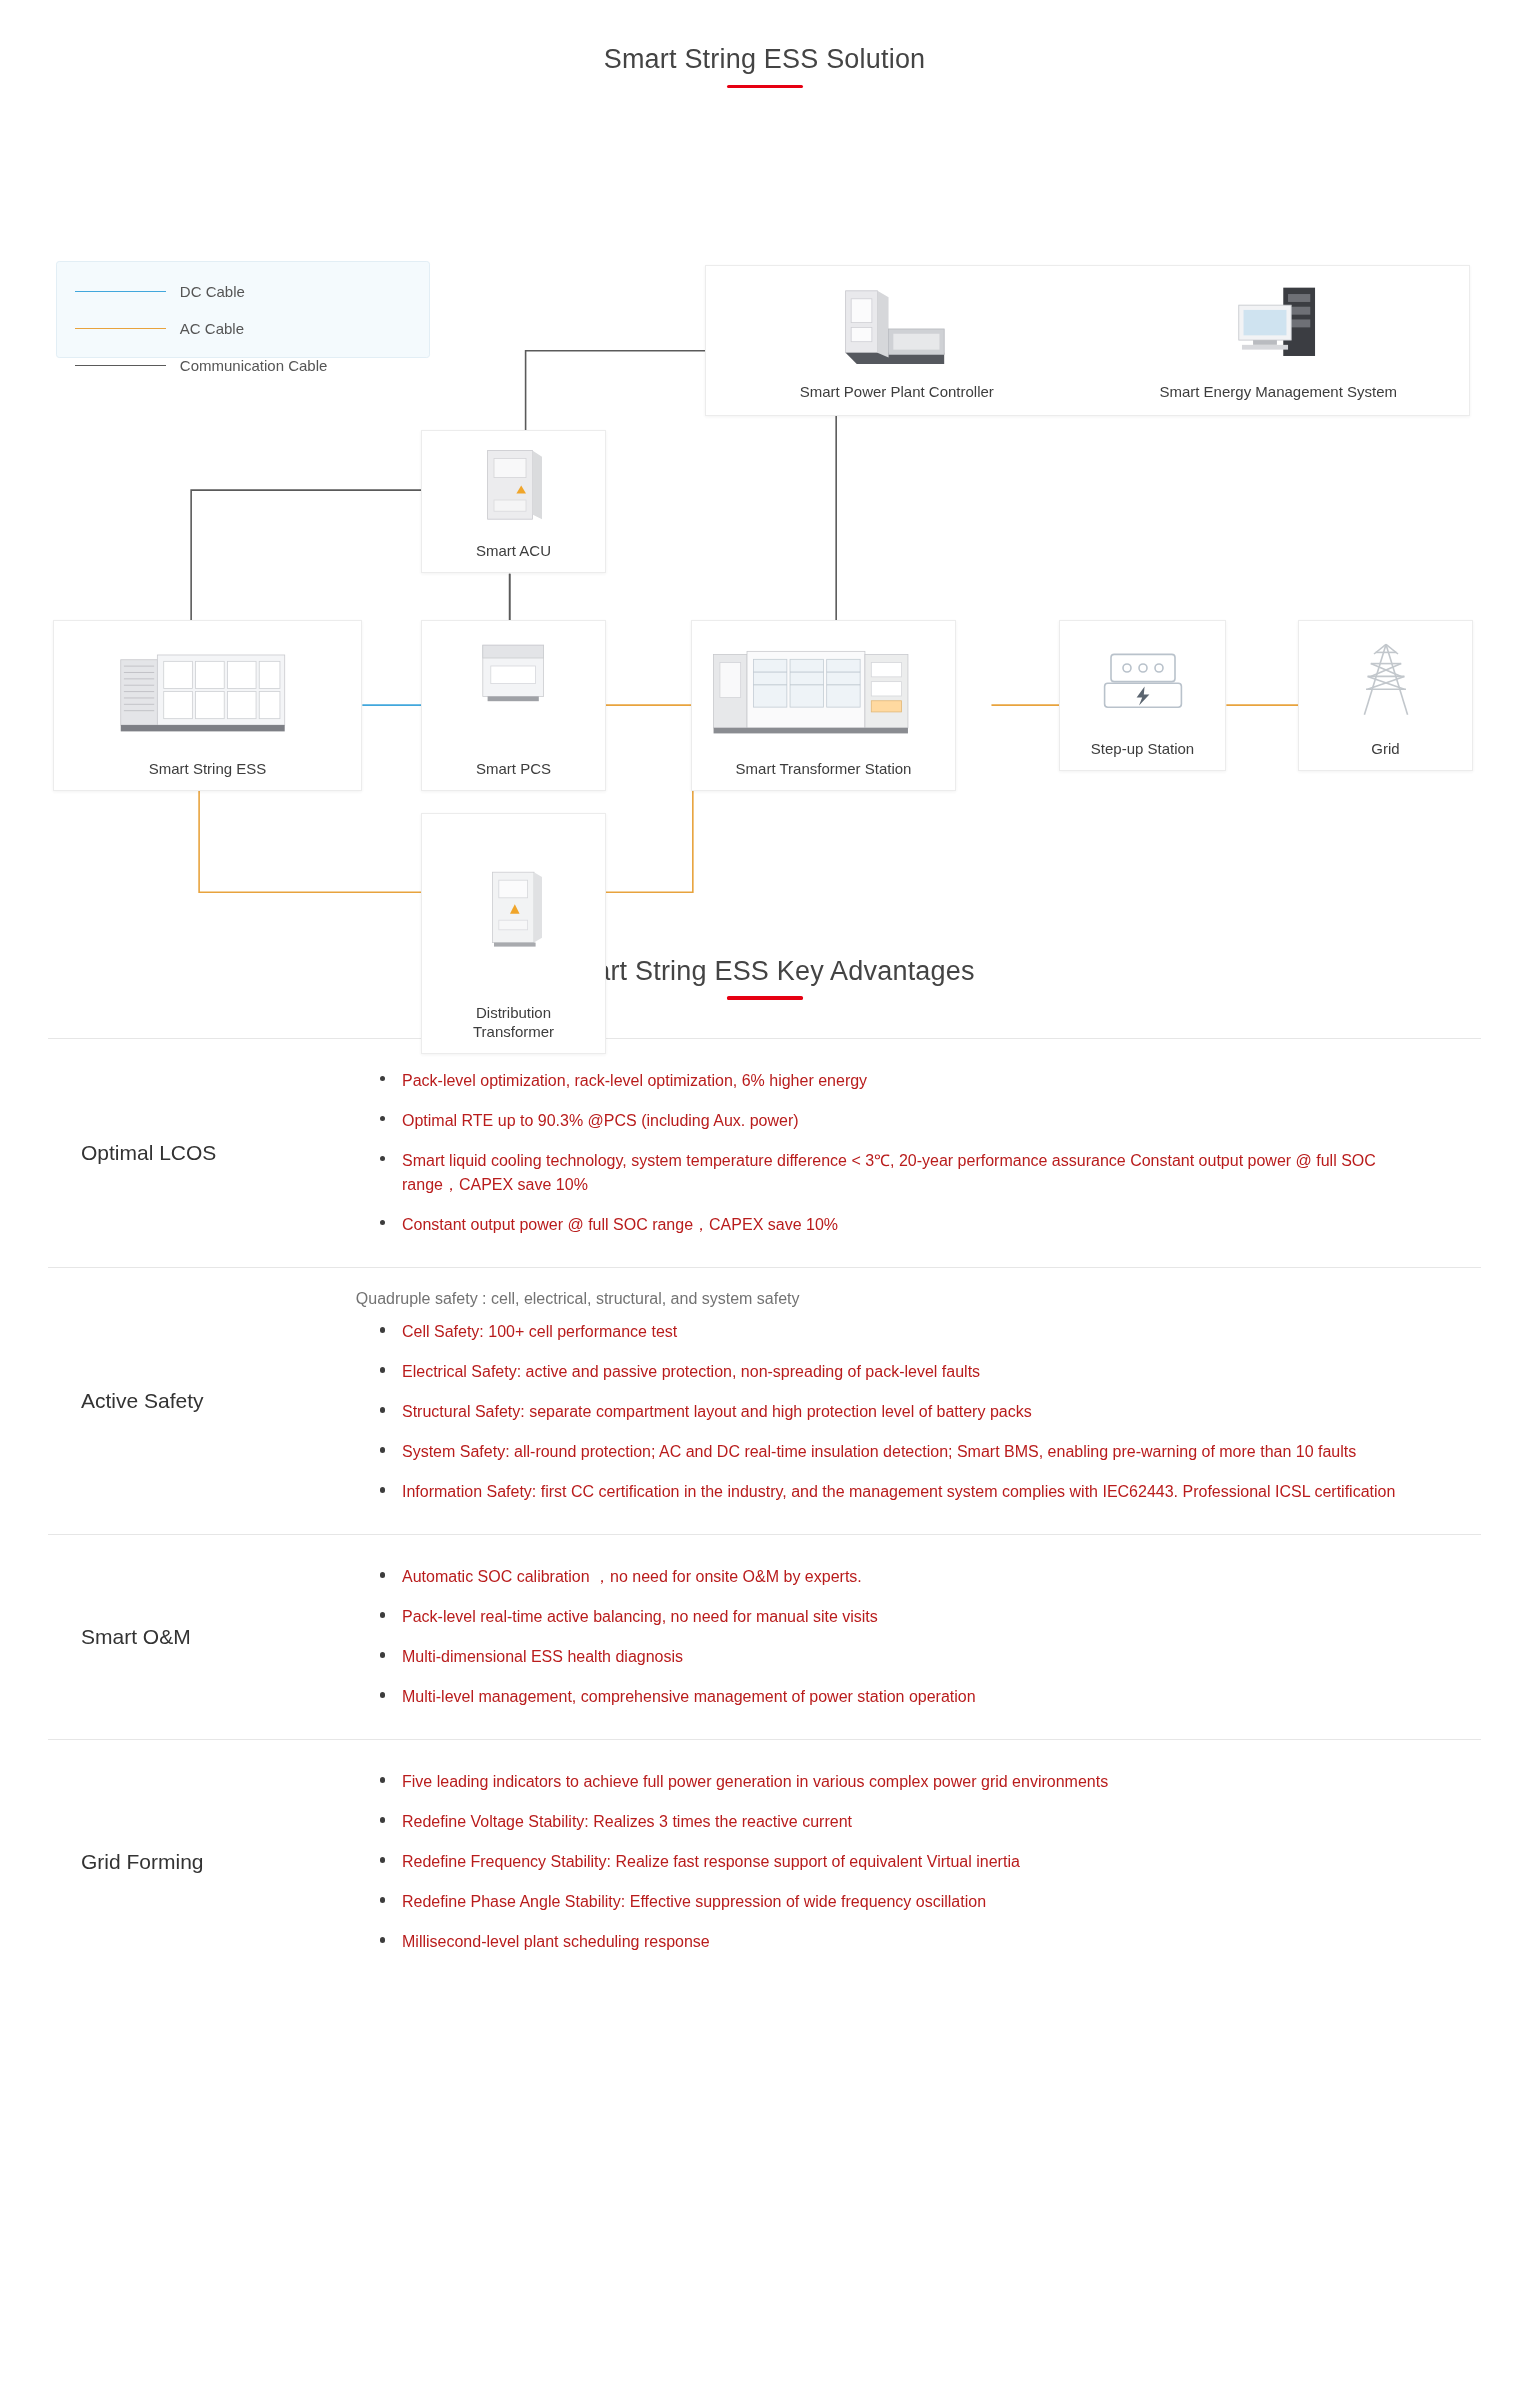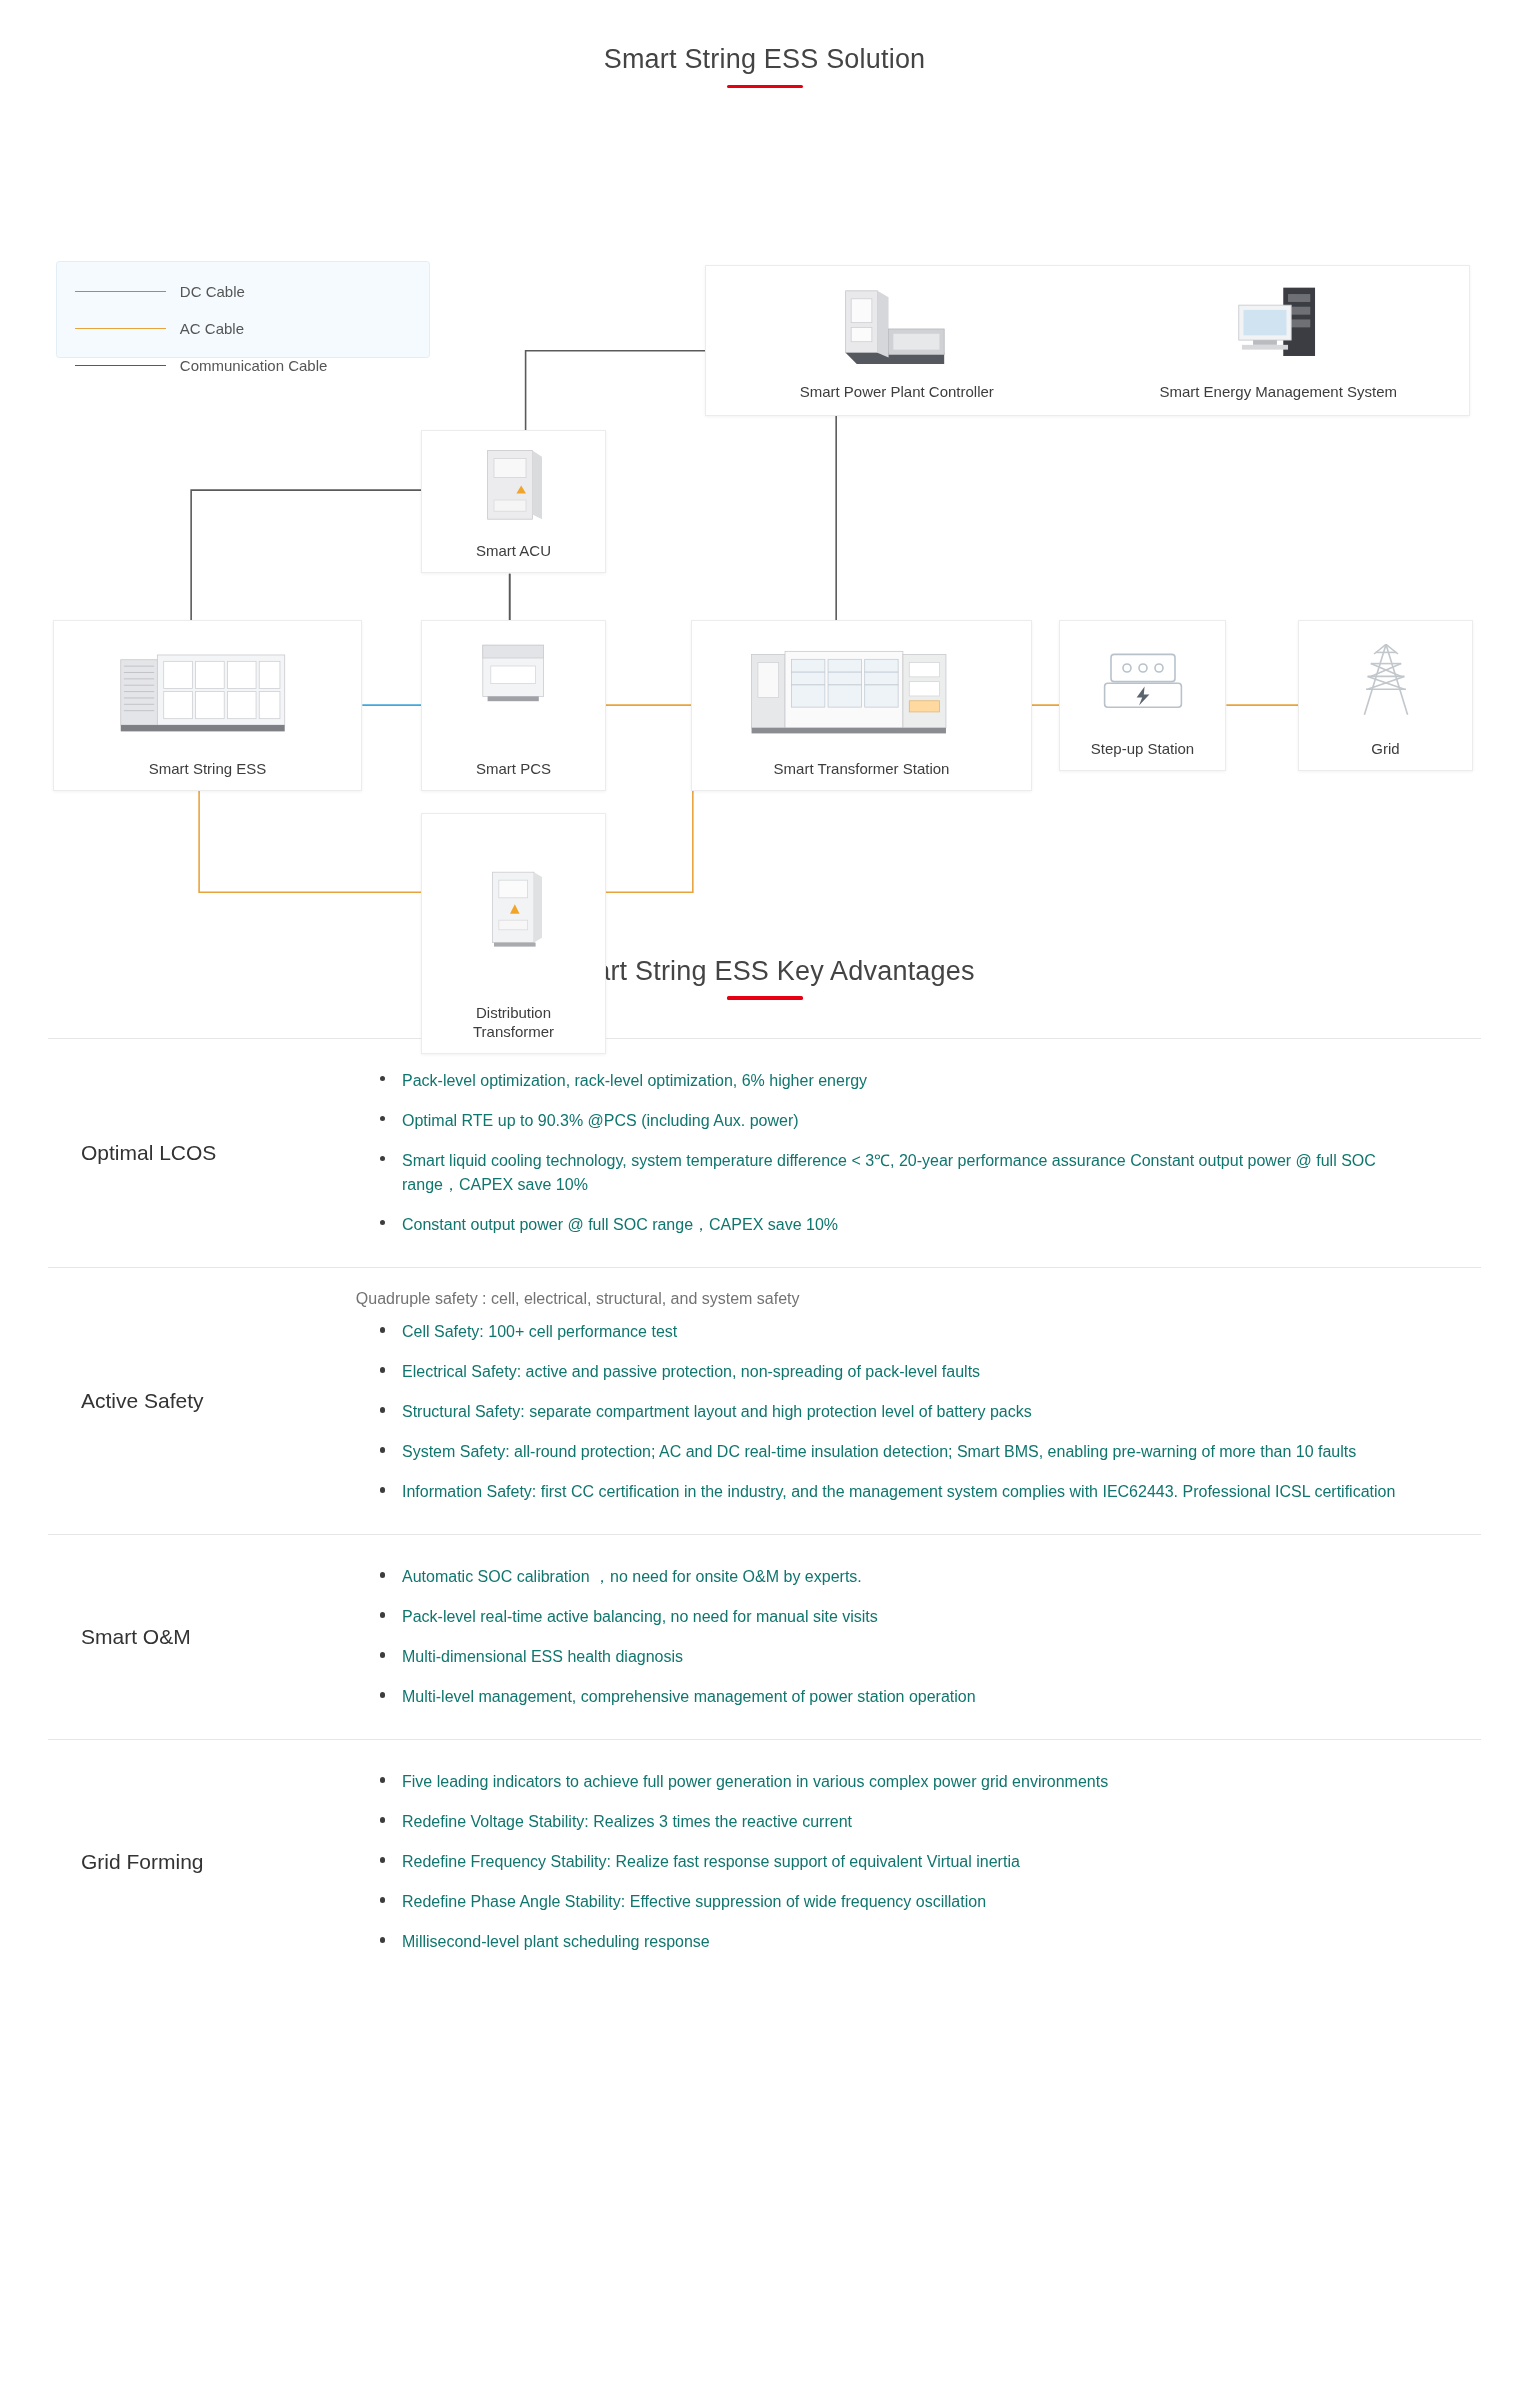--- a/index.html
+++ b/index.html
@@ -89,21 +89,21 @@
     display:flex;
     align-items:center;
     padding-left:33px;
   }
   .adv-body { flex:1; padding-right:48px; }
   .adv-lead { font-size:16px; color:#737373; margin:0 0 4.8px 0; padding-left:4.8px; }
   .adv-list { margin:0; padding:0 0 0 27px; list-style:none; }
   .adv-list li {
     position:relative;
     font-size:16px;
-    color:#0f766e;
+    color:#b91c1c;
     line-height:1.5;
     padding:8px 0 8px 24px;
   }
   .adv-list li::before {
     content:"";
     position:absolute;
     left:1.6px; top:15px;
     width:5.6px; height:5.6px;
     border-radius:50%;
     background:#3d3d3d;
@@ -245,21 +245,21 @@
         <svg width="104" height="96" viewBox="0 0 130 120">
           <rect x="26" y="34" width="76" height="64" fill="#f3f4f6" stroke="#cbccd0"></rect>
           <rect x="26" y="34" width="76" height="16" fill="#e3e4e7" stroke="#cbccd0"></rect>
           <rect x="36" y="60" width="56" height="22" fill="#ffffff" stroke="#d6d7db"></rect>
           <rect x="32" y="98" width="64" height="6" fill="#9fa1a6"></rect>
         </svg>
       </div>
       <div class="caption">Smart PCS</div>
     </div>
 
-    <div class="node" style="left:691px; top:532px; width:341px; height:171px;">
+    <div class="node" style="left:691px; top:532px; width:265px; height:171px;">
       <div class="art">
         <svg width="239" height="100" viewBox="0 0 300 125">
           <rect x="12" y="18" width="42" height="92" fill="#e7e8ea" stroke="#c7c8cc"></rect>
           <rect x="20" y="28" width="26" height="44" fill="#f9f9fa" stroke="#d3d4d8"></rect>
           <rect x="54" y="14" width="148" height="96" fill="#fafafb" stroke="#c9cace"></rect>
           <g fill="#eef3f7" stroke="#c3ccd4">
             <rect x="62" y="24" width="42" height="60"></rect>
             <rect x="108" y="24" width="42" height="60"></rect>
             <rect x="154" y="24" width="42" height="60"></rect>
           </g>

